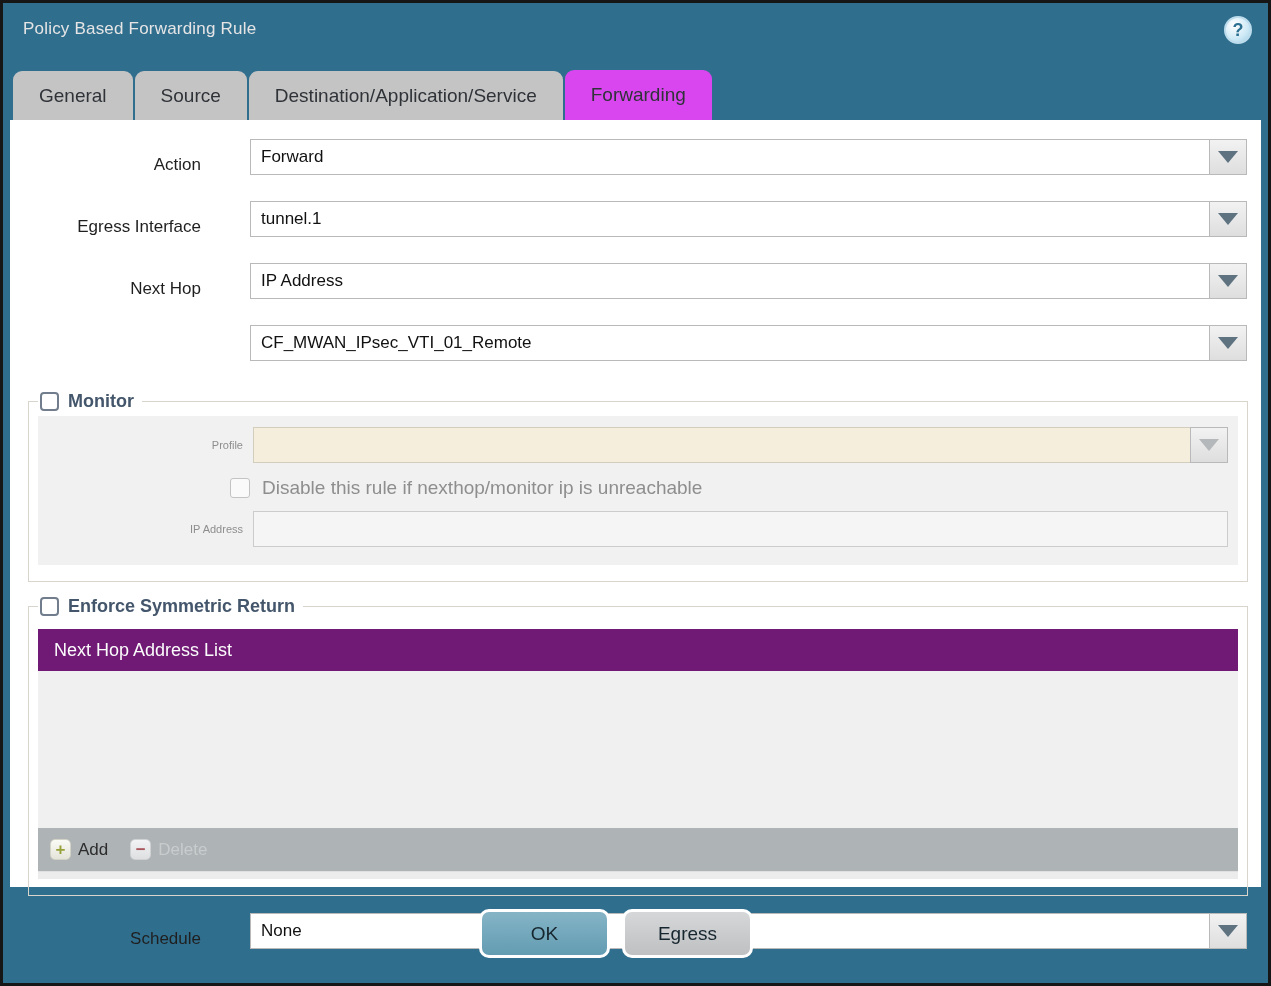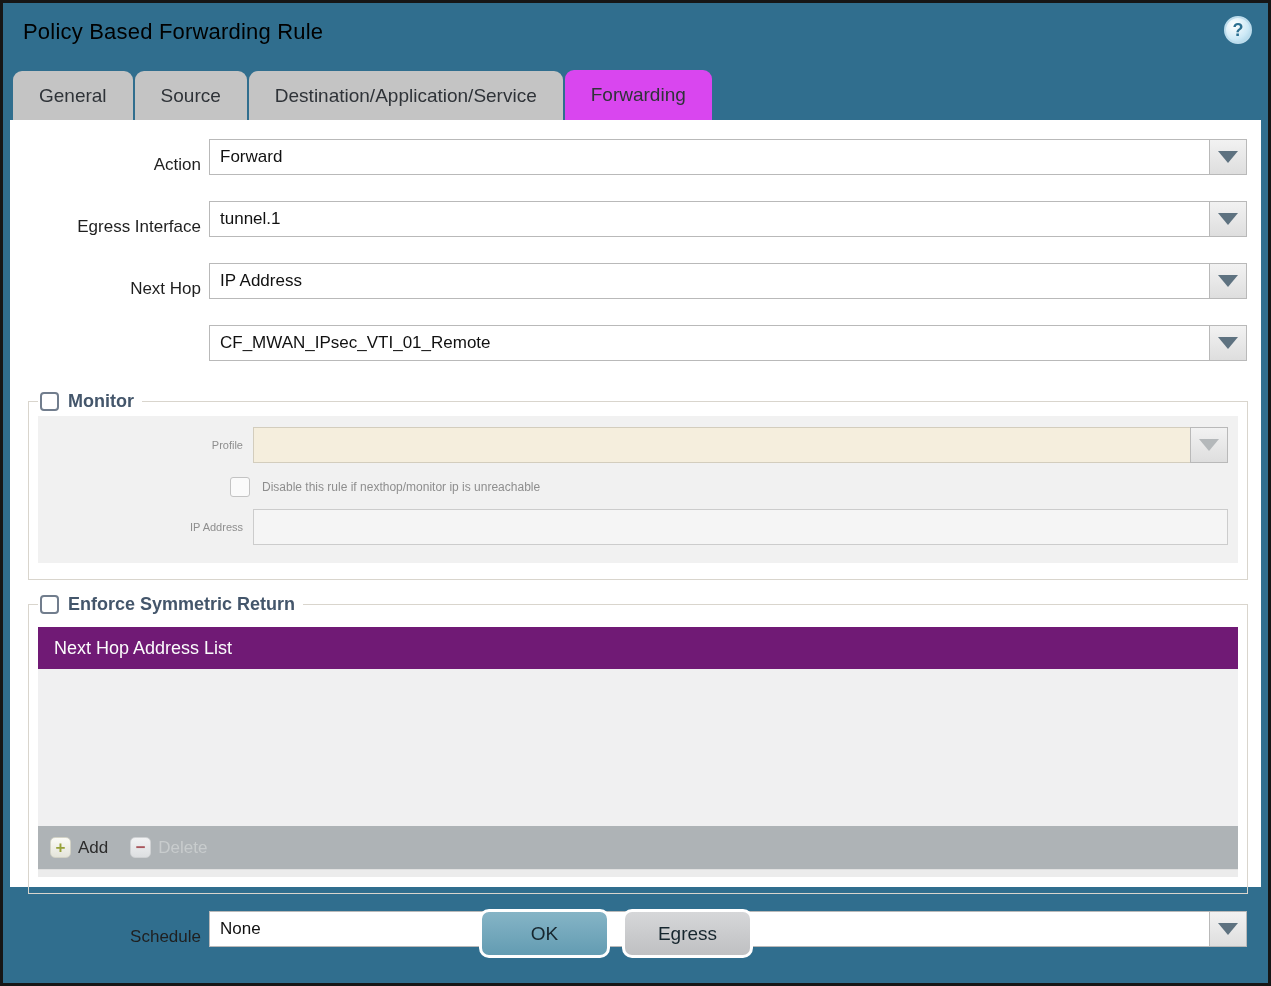--- a/index.html
+++ b/index.html
@@ -11,21 +11,21 @@
     width: 1271px; height: 986px;
     background: #306e8e;
     border: 3px solid #161616;
     overflow: hidden;
   }
 
   
   .titlebar { position: absolute; top: 0; left: 0; right: 0; height: 64px; }
   .title {
     position: absolute; left: 20px; top: 16px;
-    font-size: 22px; color: #000000; letter-spacing: 0.2px;
+    font-size: 17px; color: #e5e5e5; letter-spacing: 0.2px;
   }
   .help-icon {
     position: absolute; right: 16px; top: 13px;
     width: 28px; height: 28px; border-radius: 50%;
     background: radial-gradient(circle at 35% 30%, #ffffff, #cde9f6 60%, #9fcde2);
     border: 2px solid #bcdcec;
     color: #2c6f90; font-weight: bold; font-size: 18px;
     display: flex; align-items: center; justify-content: center;
     cursor: pointer;
   }
@@ -50,21 +50,21 @@
     position: absolute; top: 117px; left: 7px; right: 7px; height: 767px;
     background: #ffffff;
     padding-top: 19px;
   }
 
   .form-row { display: flex; align-items: center; margin: 0 14px 10px 3px; }
   .form-label {
     width: 196px; text-align: right; padding-right: 8px;
     font-size: 17px; color: #1f1f1f; flex: none;
   }
-  .field { flex: 1; display: flex; height: 52px; }
+  .field { flex: 1; display: flex; height: 52px; margin-left: 41px; }
   .field input {
     flex: 1; height: 36px; min-width: 0;
     border: 1px solid #b9b9b9; border-right: none;
     font-family: "Liberation Sans", sans-serif;
     font-size: 17px; color: #111; padding: 0 10px;
     outline: none; background: #fff;
   }
   .dd-btn {
     width: 38px; height: 36px; flex: none;
     background: linear-gradient(#f2f2f2, #dedede);
@@ -109,21 +109,21 @@
   }
   .disabled-input {
     flex: 1; height: 36px;
     background: #f5f5f5; border: 1px solid #cccccc;
   }
   .cb-row { display: flex; align-items: center; margin: 14px 0 12px 192px; gap: 12px; }
   .checkbox-disabled {
     width: 20px; height: 20px; flex: none;
     border: 1px solid #c3c3c3; border-radius: 3px; background: #fafafa;
   }
-  .cb-text { font-size: 12px; color: #8e8e8e; }
+  .cb-text { font-size: 19px; color: #8e8e8e; }
 
   
   .nh-table { margin-top: 8px; }
   .nh-header {
     height: 42px; line-height: 42px;
     background: #701a75; color: #fbfcfc;
     font-size: 18px; padding-left: 16px;
   }
   .nh-body { height: 157px; background: #f0f0f1; }
   .nh-toolbar {

